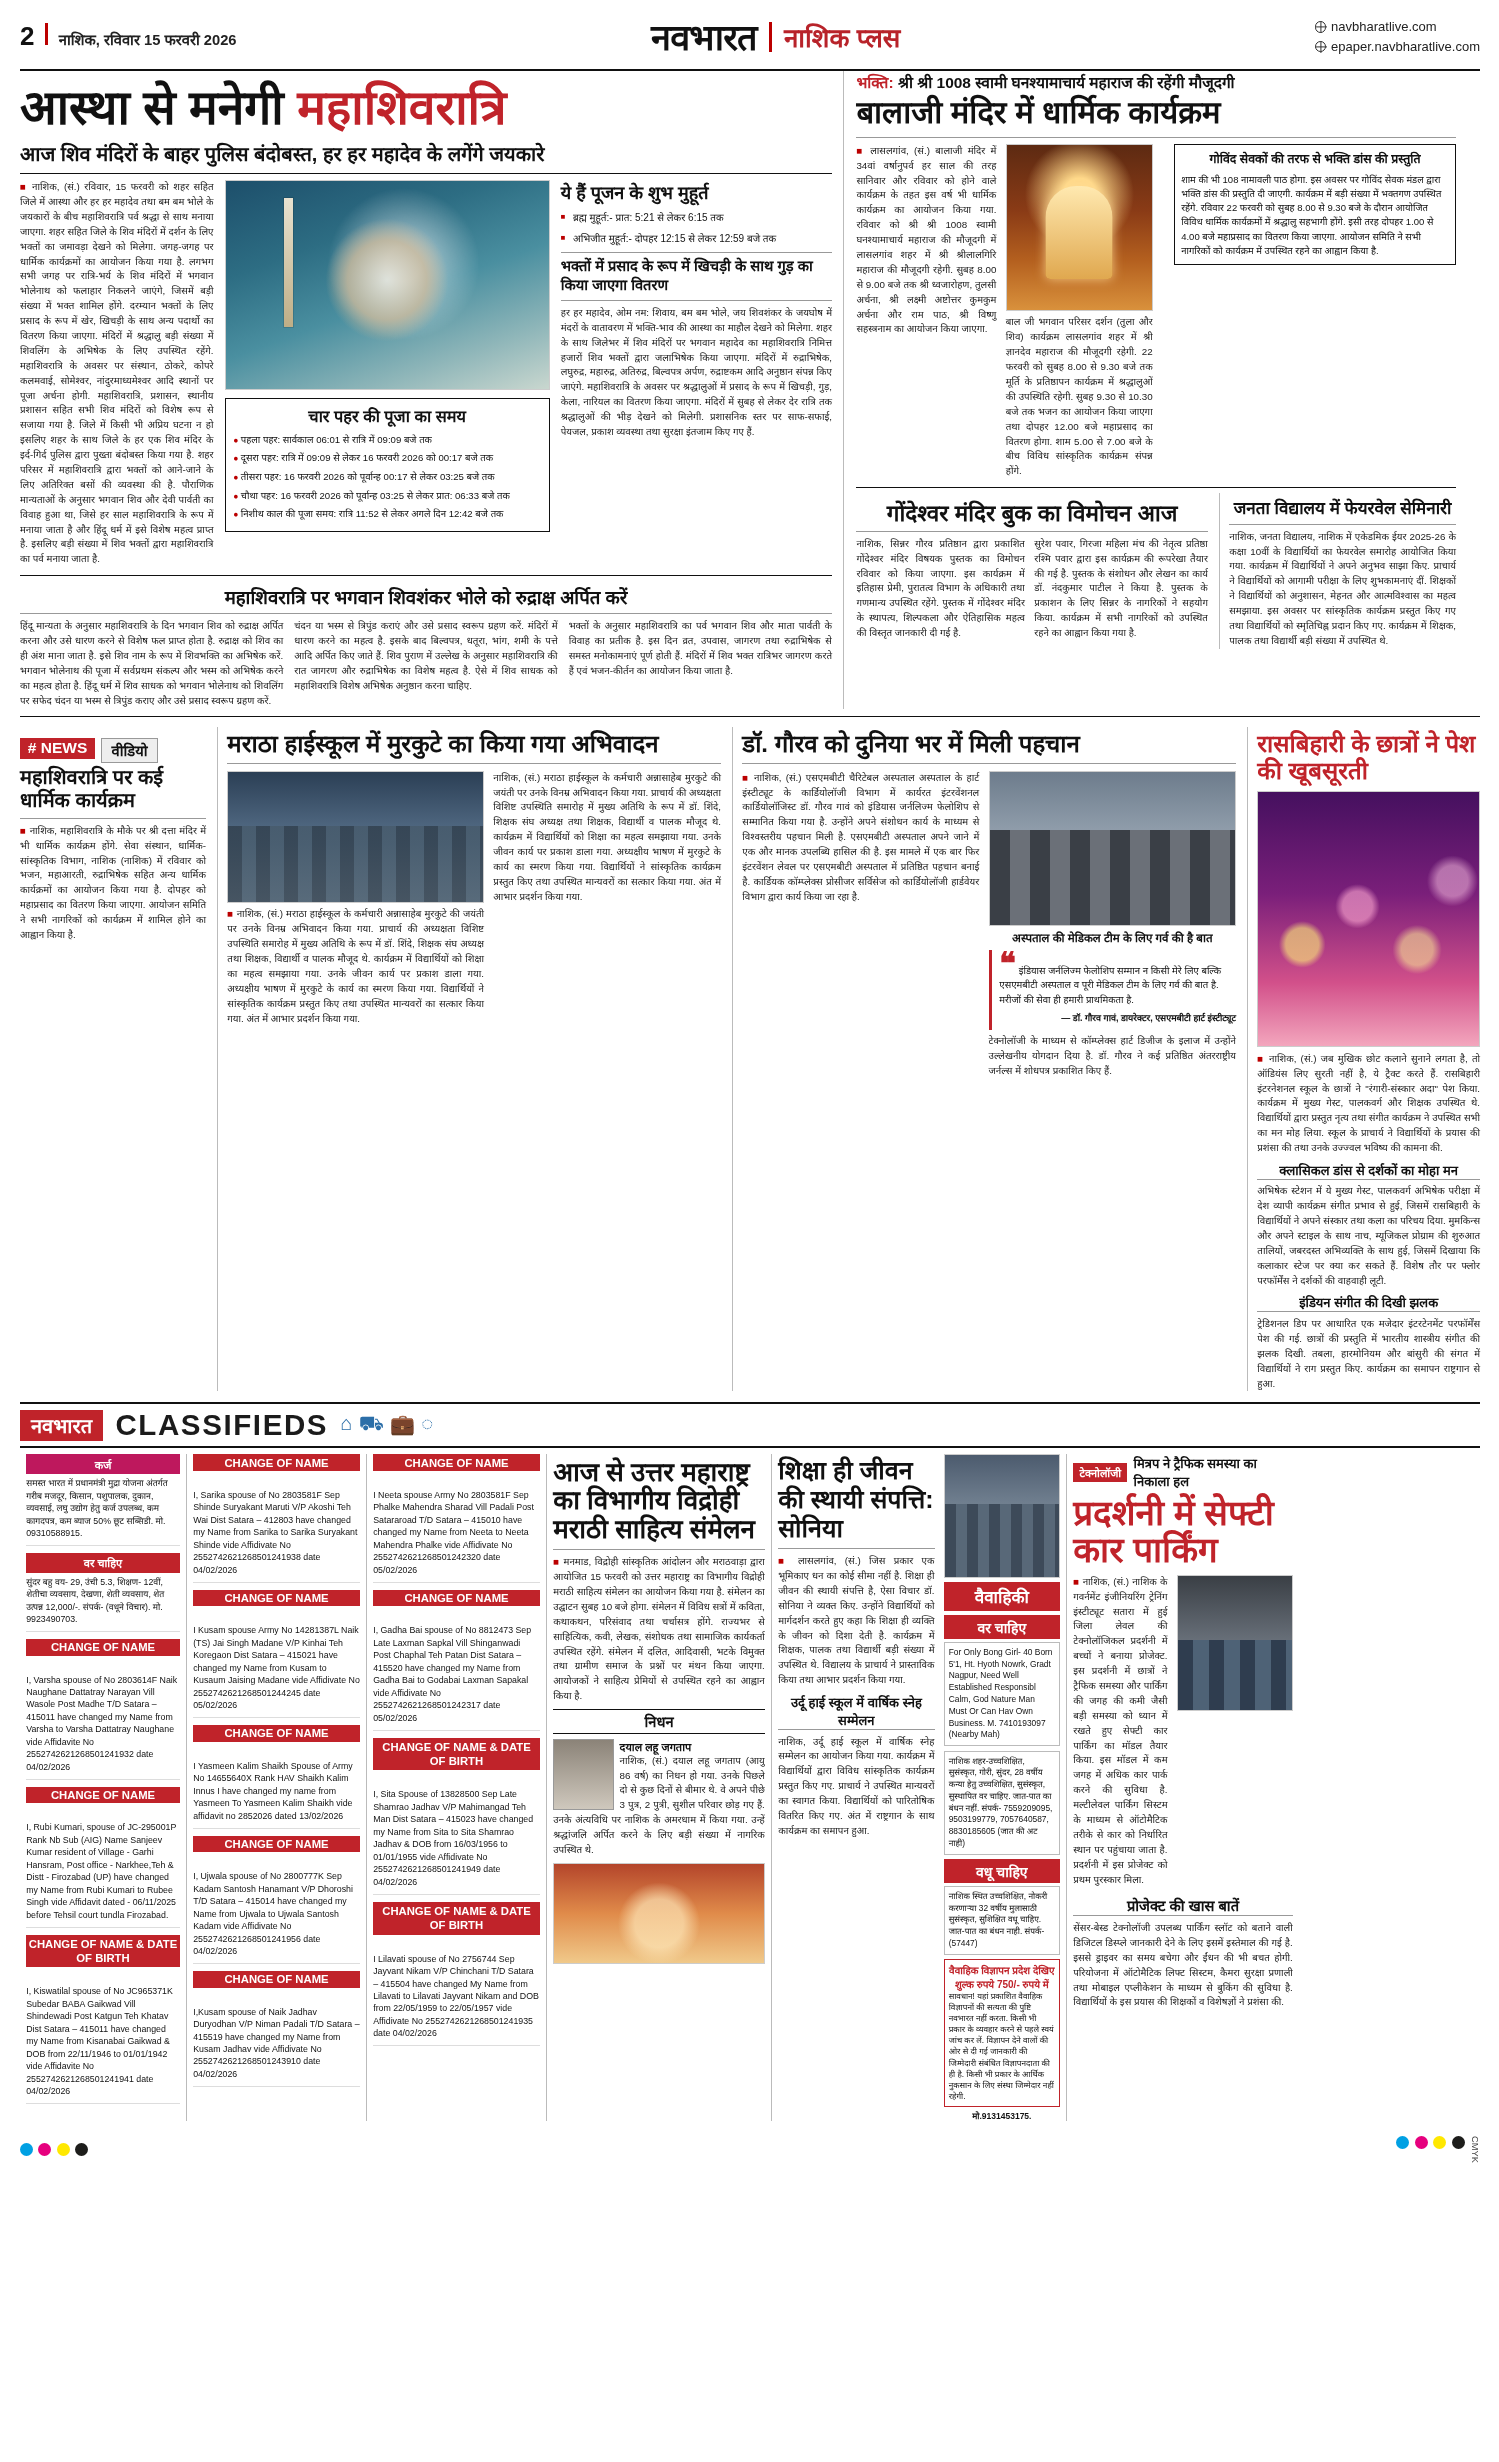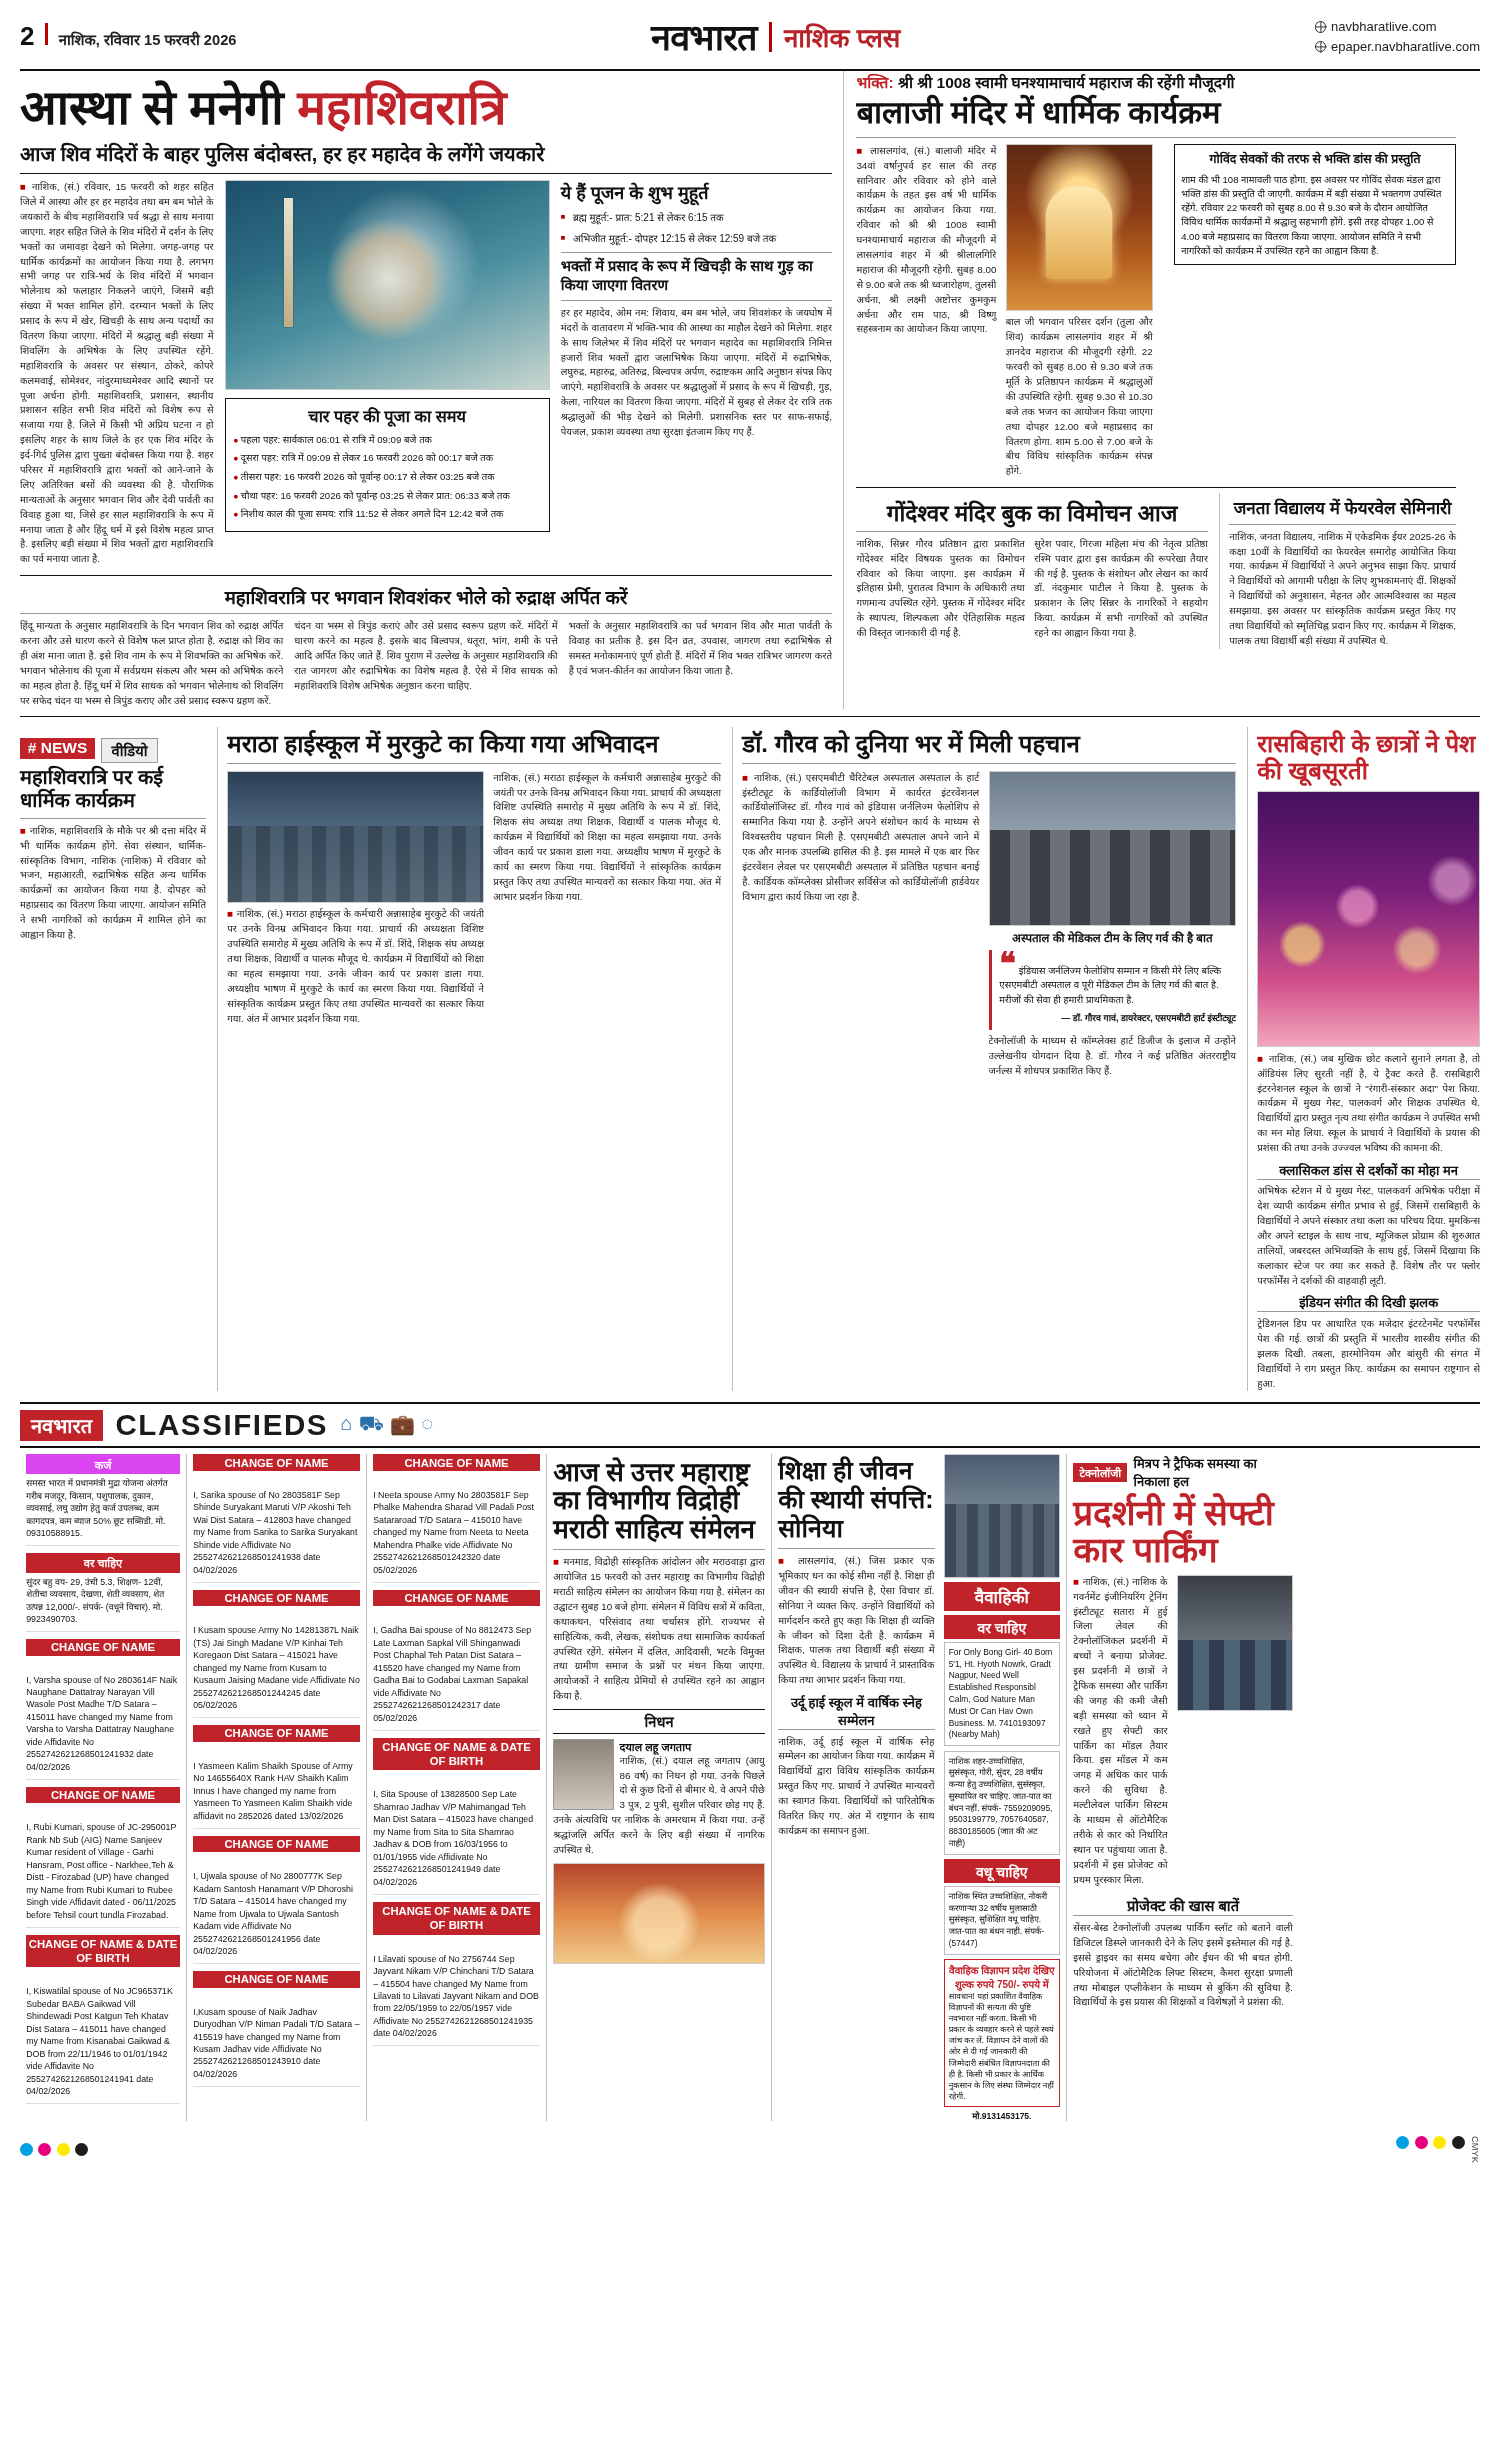--- a/index.html
+++ b/index.html
@@ -247,21 +247,21 @@
   .ad-head {
     background: #c0232a; color: #fff; font-size: 11.3px; font-weight: bold;
     text-align: center; padding: 2.3px 1.6px; margin-bottom: 18px;
   }
   .ad-head.two { line-height: 1.25; }
   .ad-body {
     font-size: 8.8px; line-height: 1.42; text-align: left; margin-bottom: 7px;
     border-bottom: 0.8px solid #ddd; padding-bottom: 5.4px;
   }
   .ad-strip {
-    background: #d946ef; color: #fff; font-size: 11px; font-weight: bold;
+    background: #be185d; color: #fff; font-size: 11px; font-weight: bold;
     text-align: center; padding: 2.3px; margin-bottom: 3.1px;
   }
   .ad-strip.red { background: #c0232a; }
 
   .matri-head {
     background: #c0232a; color: #fff; text-align: center; font-size: 17px;
     font-weight: bold; padding: 3.1px; margin-top: 3.1px;
   }
   .warn-box {
     border: 1.6px solid #c0232a; padding: 3.9px; font-size: 8.2px; line-height: 1.35;

